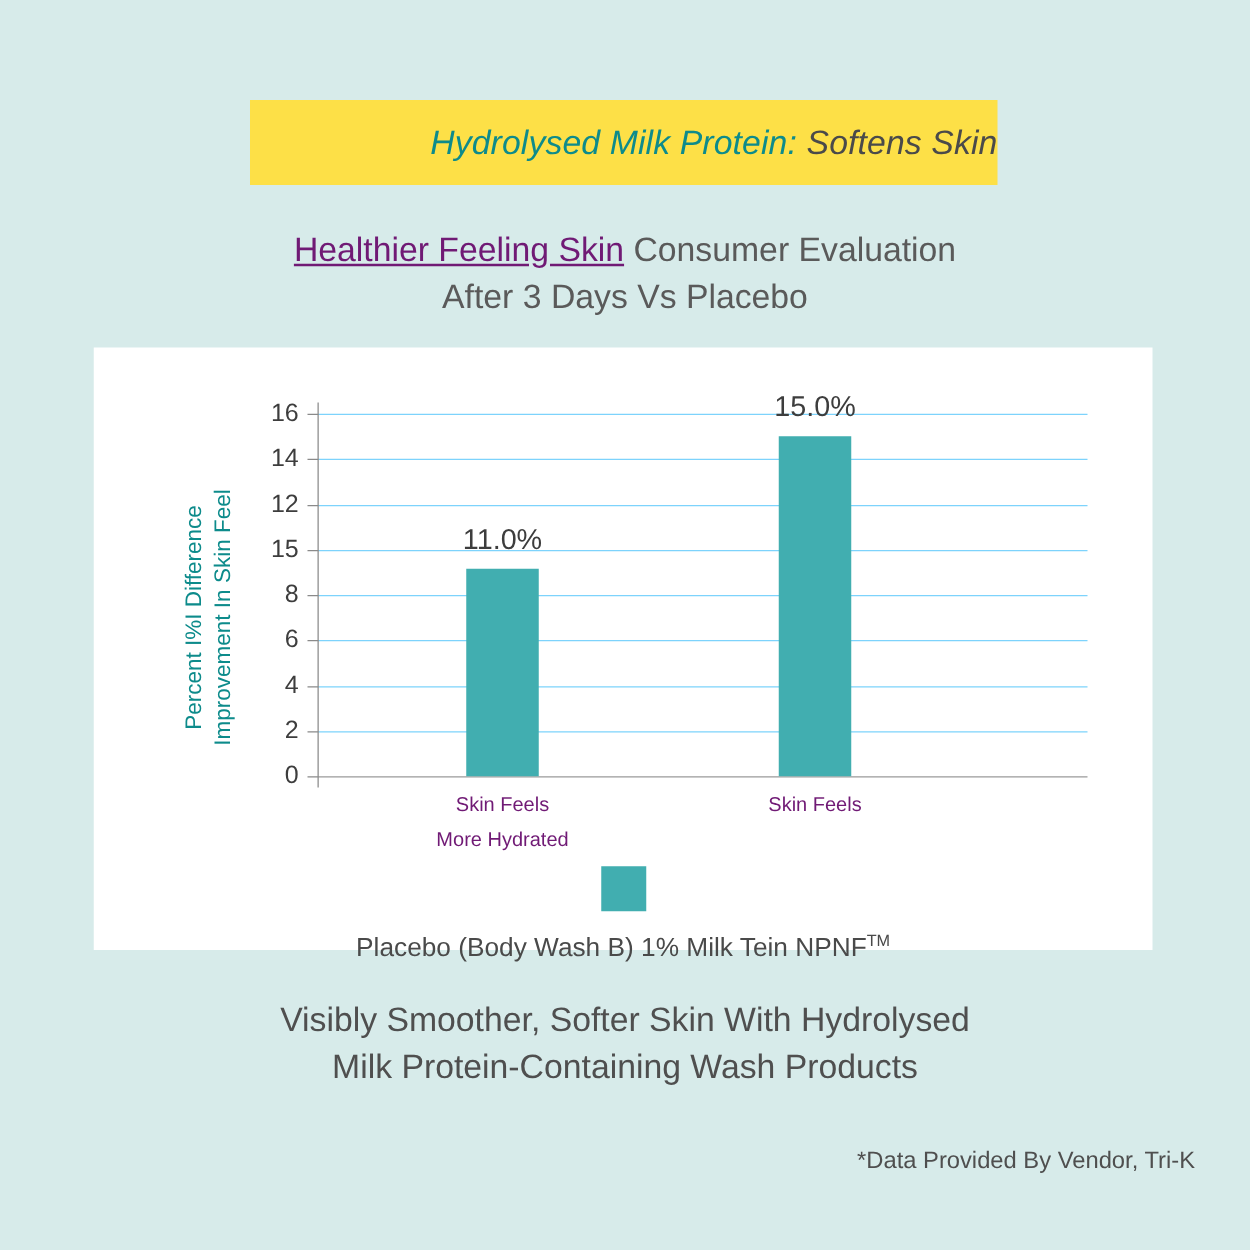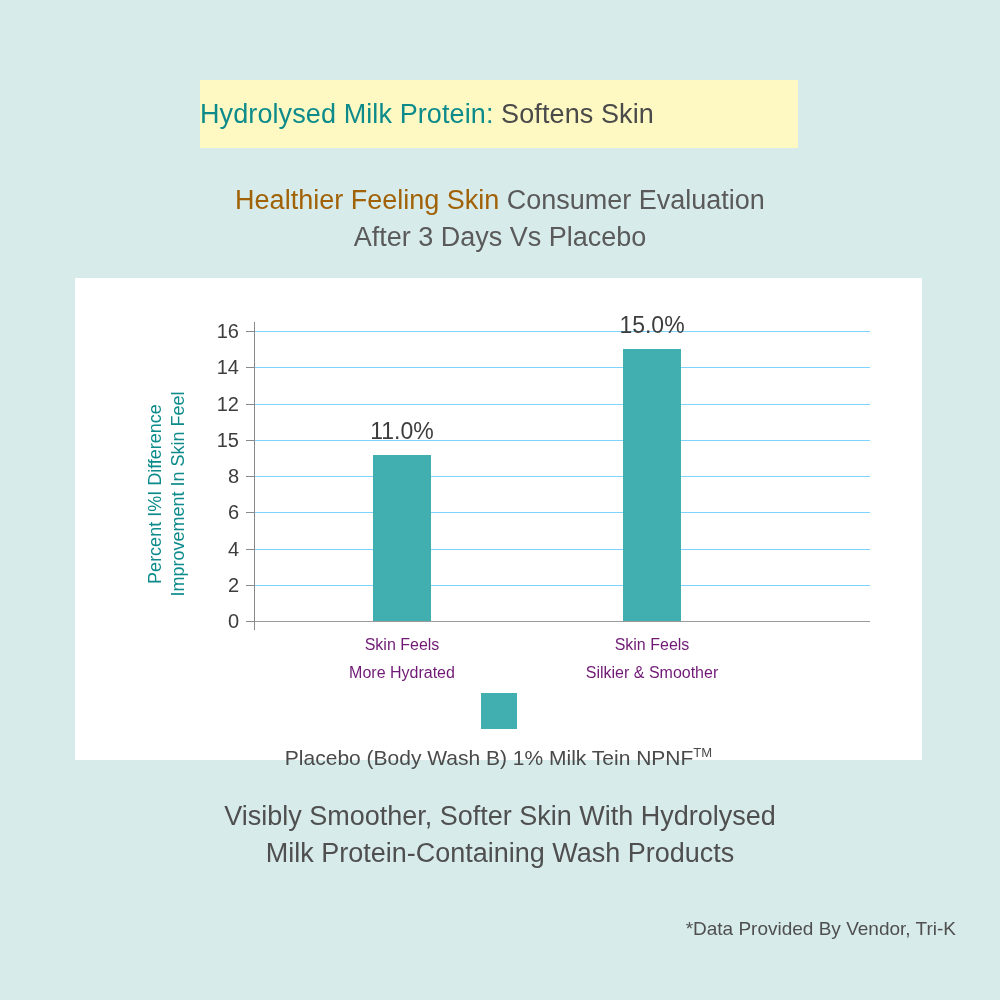--- a/index.html
+++ b/index.html
@@ -15,24 +15,25 @@
     position: relative;
   }
 
   
   .title-card {
     position: absolute;
     left: 200px;
     top: 80px;
     width: 598px;
     height: 68px;
-    background: #fef9c3;
+    background: #fde047;
     display: flex;
     align-items: center;
-    justify-content: flex-start;
+    justify-content: flex-end;
+    font-style: italic;
   }
   .title-text {
     font-size: 27px;
     color: #4a4a4a;
     white-space: nowrap;
     letter-spacing: 0.1px;
   }
   .title-text .accent {
     color: #0d8b8b;
   }
@@ -42,21 +43,22 @@
     position: absolute;
     left: 0;
     top: 182px;
     width: 1000px;
     text-align: center;
     font-size: 27px;
     line-height: 37px;
     color: #5a5a5a;
   }
   .subtitle .accent {
-    color: #a16207;
+    color: #701a75;
+    text-decoration: underline;
   }
 
   
   .chart-card {
     position: absolute;
     left: 75px;
     top: 278px;
     width: 847px;
     height: 482px;
     background: #ffffff;
@@ -270,21 +272,20 @@
         <span class="cat-label">
           <span style="display:block">Skin Feels</span>
           <span style="display:block">More Hydrated</span>
         </span>
       </div>
 
       <div class="bar" style="left:368px; height:272px;">
         <span class="bar-value">15.0%</span>
         <span class="cat-label">
           <span style="display:block">Skin Feels</span>
-          <span style="display:block">Silkier &amp; Smoother</span>
         </span>
       </div>
 
     </div>
   </div>
 
   <div class="legend">
     <span class="legend-swatch"></span>
     <span class="legend-text"><span>Placebo (Body Wash B) 1% Milk Tein NPNF</span><sup>TM</sup></span>
   </div>

